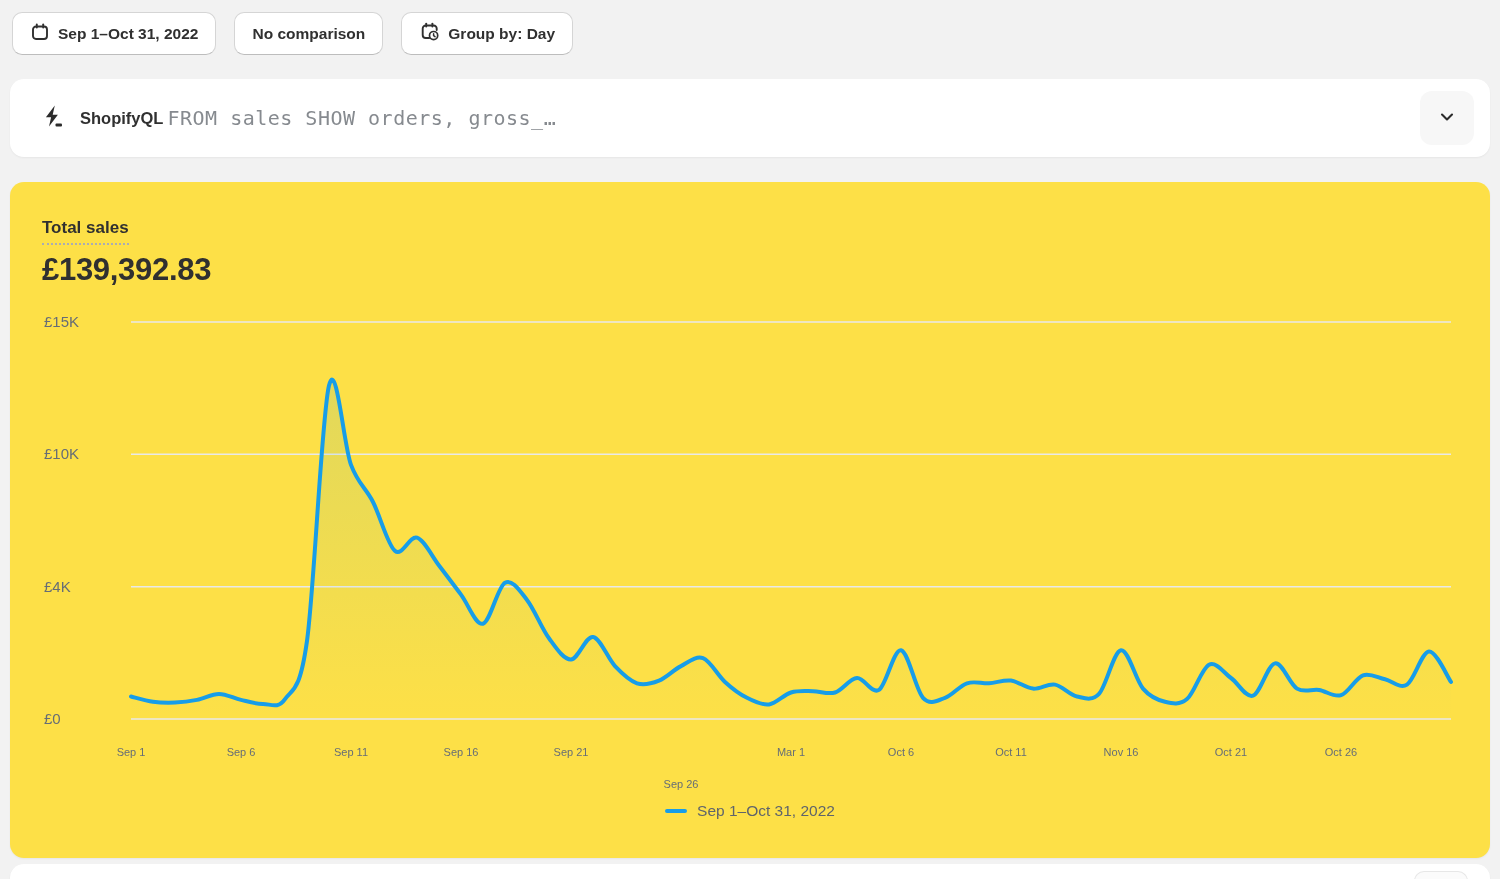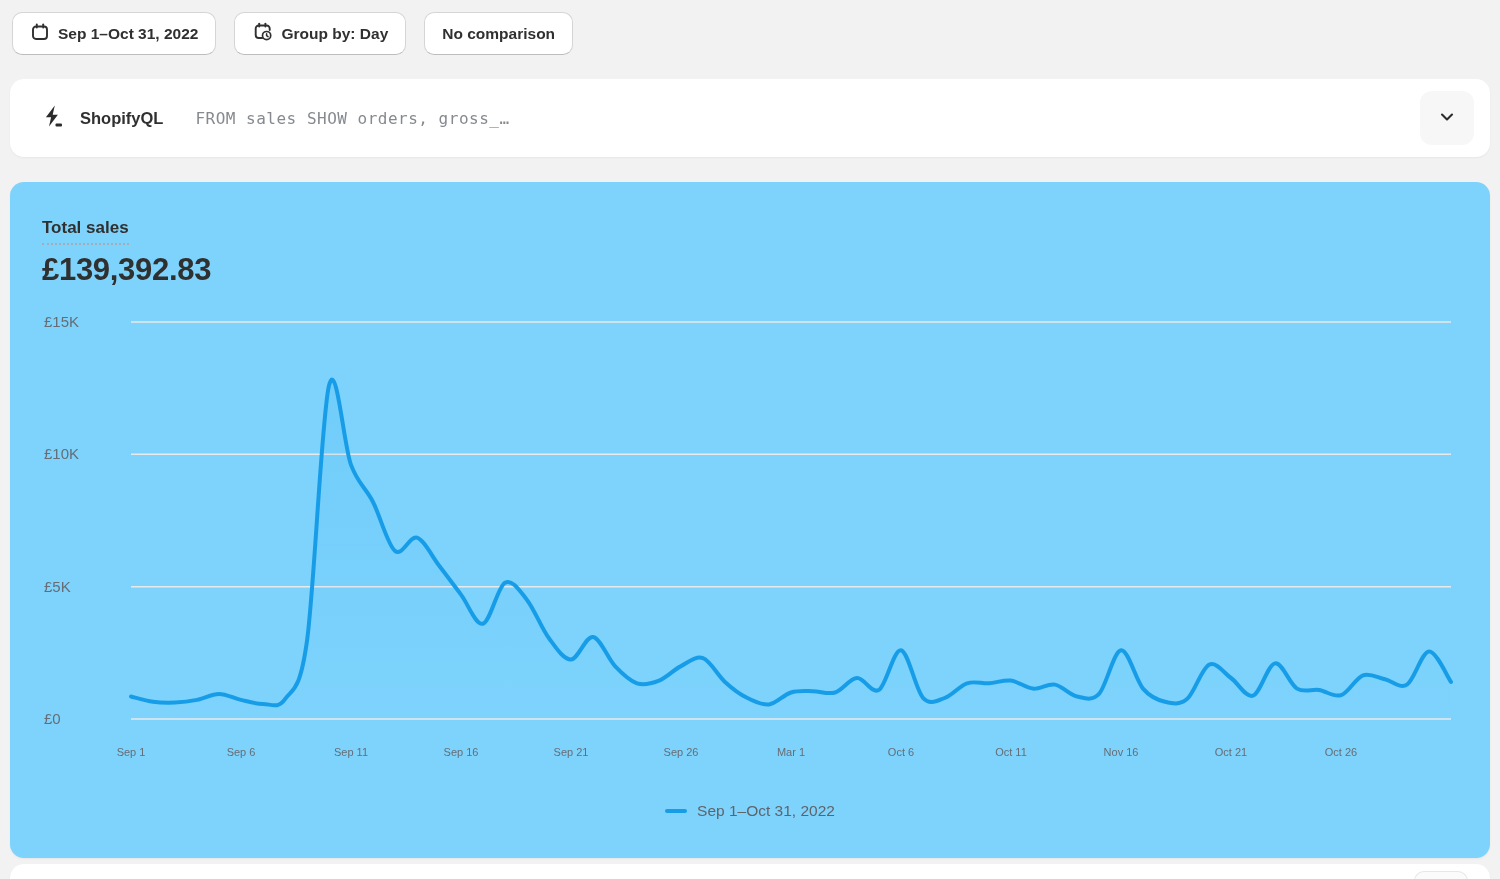--- a/index.html
+++ b/index.html
@@ -28,36 +28,36 @@
   .tb-btn svg { flex:0 0 auto; }
   
   .query-card {
     position:absolute; top:79px; left:10px; right:10px; height:78px;
     background:#ffffff; border-radius:14px;
     box-shadow:0 1px 2px rgba(0,0,0,.05);
     display:flex; align-items:center;
     padding:0 16px 0 30px;
   }
   .ql-icon { flex:0 0 auto; margin-right:14px; }
-  .ql-brand { font-size:16.5px; font-weight:700; color:#303030; margin-right:32px; }
+  .ql-brand { font-size:16.5px; font-weight:700; color:#303030; margin-right:4px; }
   .ql-query {
     font-family:"DejaVu Sans Mono", monospace;
-    font-size:16px; color:#868a8f; letter-spacing:.5px;
+    font-size:20px; color:#868a8f; letter-spacing:.5px;
     white-space:nowrap; overflow:hidden;
   }
   .ql-collapse {
     margin-left:auto;
     width:54px; height:54px; border-radius:12px;
     background:#f7f7f7; border:none; cursor:pointer;
     display:flex; align-items:center; justify-content:center;
   }
   
   .main-card {
     position:absolute; top:182px; left:10px; right:10px; height:676px;
-    background:#7dd3fc; border-radius:14px;
+    background:#fde047; border-radius:14px;
     box-shadow:0 1px 2px rgba(0,0,0,.05);
   }
   .metric-title {
     position:absolute; left:32px; top:36px;
     font-size:17px; font-weight:700; color:#303030;
     border-bottom:2px dotted #a9adb2; padding-bottom:5px;
     cursor:default;
   }
   .metric-value {
     position:absolute; left:32px; top:70px;
@@ -103,34 +103,34 @@
       <svg width="20" height="20" viewBox="0 0 20 20" fill="none">
         <rect x="3" y="4.5" width="14" height="12.5" rx="3" stroke="#303030" stroke-width="1.9"></rect>
         <line x1="6.8" y1="2.4" x2="6.8" y2="5.6" stroke="#303030" stroke-width="1.9" stroke-linecap="round"></line>
         <line x1="13.2" y1="2.4" x2="13.2" y2="5.6" stroke="#303030" stroke-width="1.9" stroke-linecap="round"></line>
       </svg>
     </span>
     <span>Sep 1–Oct 31, 2022</span>
   </button>
 
   <button class="tb-btn">
+    <span>No comparison</span>
+  </button>
+
+  <button class="tb-btn">
     <span>
       <svg width="21" height="21" viewBox="0 0 21 21" fill="none">
         <path d="M16.5 9V7.5a3 3 0 0 0-3-3h-8a3 3 0 0 0-3 3v6.5a3 3 0 0 0 3 3H9" stroke="#303030" stroke-width="1.9" stroke-linecap="round" transform="translate(1.2 0)"></path>
         <line x1="7.2" y1="2.6" x2="7.2" y2="5.6" stroke="#303030" stroke-width="1.9" stroke-linecap="round"></line>
         <line x1="13.4" y1="2.6" x2="13.4" y2="5.6" stroke="#303030" stroke-width="1.9" stroke-linecap="round"></line>
         <circle cx="14.6" cy="14.6" r="4.1" stroke="#303030" stroke-width="1.7" fill="#ffffff"></circle>
         <path d="M14.6 12.8v1.9l1.4 1" stroke="#303030" stroke-width="1.5" stroke-linecap="round"></path>
       </svg>
     </span>
     <span>Group by: Day</span>
-  </button>
-
-  <button class="tb-btn">
-    <span>No comparison</span>
   </button>
 </div>
 
 <div class="query-card">
   <span class="ql-icon">
     <svg width="26" height="26" viewBox="0 0 26 26" fill="none">
       <path d="M14.8 2.5 5.9 14.2h5.2L9 23.5l8.9-11.7h-5.2z" fill="#2b2b2b"></path>
       <rect x="15.5" y="20.5" width="6.5" height="3" rx="1" fill="#2b2b2b"></rect>
     </svg>
   </span>
@@ -159,31 +159,31 @@
       <line x1="121" y1="537.0" x2="1441" y2="537.0" stroke="#e9e9e9" stroke-width="1.5"></line>
       <line x1="121" y1="404.7" x2="1441" y2="404.7" stroke="#e9e9e9" stroke-width="1.5"></line>
       <line x1="121" y1="272.3" x2="1441" y2="272.3" stroke="#e9e9e9" stroke-width="1.5"></line>
       <line x1="121" y1="140.0" x2="1441" y2="140.0" stroke="#e9e9e9" stroke-width="1.5"></line>
       <path d="M121.0,514.5C124.7,515.4 135.7,518.8 143.0,519.8C150.3,520.8 157.7,520.9 165.0,520.6C172.3,520.3 179.7,519.4 187.0,517.9C194.3,516.5 201.7,511.9 209.0,511.9C216.3,511.9 223.7,516.3 231.0,517.9C238.3,519.6 245.7,522.0 253.0,521.9C260.3,521.8 267.7,527.6 275.0,517.1C282.3,506.7 289.7,511.2 297.0,458.9C304.3,406.7 311.7,232.9 319.0,203.5C326.3,174.2 333.7,263.5 341.0,282.9C348.3,302.3 355.7,305.6 363.0,320.0C370.3,334.3 377.7,363.0 385.0,368.9C392.3,374.9 399.7,353.3 407.0,355.7C414.3,358.1 421.7,374.0 429.0,383.5C436.3,393.0 443.7,402.9 451.0,412.6C458.3,422.3 465.7,443.7 473.0,441.7C480.3,439.7 487.7,404.7 495.0,400.7C502.3,396.7 509.7,408.6 517.0,417.9C524.3,427.2 531.7,446.4 539.0,456.3C546.3,466.2 553.7,477.7 561.0,477.4C568.3,477.2 575.7,453.9 583.0,455.0C590.3,456.1 597.7,476.3 605.0,484.1C612.3,491.8 619.7,498.8 627.0,501.3C634.3,503.7 641.7,501.5 649.0,498.6C656.3,495.8 663.7,487.8 671.0,484.1C678.3,480.3 685.7,473.5 693.0,476.1C700.3,478.8 707.7,493.3 715.0,499.9C722.3,506.6 729.7,512.1 737.0,515.8C744.3,519.6 751.7,523.3 759.0,522.4C766.3,521.6 773.7,512.7 781.0,510.5C788.3,508.3 795.7,509.2 803.0,509.2C810.3,509.2 817.7,512.7 825.0,510.5C832.3,508.3 839.7,496.4 847.0,496.0C854.3,495.5 861.7,512.5 869.0,507.9C876.3,503.3 883.7,466.9 891.0,468.2C898.3,469.5 905.7,507.9 913.0,515.8C920.3,523.8 927.7,518.3 935.0,515.8C942.3,513.4 949.7,503.7 957.0,501.3C964.3,498.8 971.7,501.7 979.0,501.3C986.3,500.8 993.7,497.7 1001.0,498.6C1008.3,499.5 1015.7,505.9 1023.0,506.6C1030.3,507.2 1037.7,501.3 1045.0,502.6C1052.3,503.9 1059.7,513.0 1067.0,514.5C1074.3,516.0 1081.7,519.6 1089.0,511.9C1096.3,504.1 1103.7,469.1 1111.0,468.2C1118.3,467.3 1125.7,498.0 1133.0,506.6C1140.3,515.2 1147.7,518.0 1155.0,519.8C1162.3,521.6 1169.7,523.3 1177.0,517.1C1184.3,511.0 1191.7,486.3 1199.0,482.7C1206.3,479.2 1213.7,490.8 1221.0,496.0C1228.3,501.1 1235.7,516.1 1243.0,513.7C1250.3,511.3 1257.7,482.6 1265.0,481.4C1272.3,480.2 1279.7,502.2 1287.0,506.6C1294.3,511.0 1301.7,506.8 1309.0,507.9C1316.3,509.0 1323.7,515.6 1331.0,513.2C1338.3,510.8 1345.7,496.0 1353.0,493.3C1360.3,490.7 1367.7,495.8 1375.0,497.3C1382.3,498.8 1389.7,507.2 1397.0,502.6C1404.3,498.0 1411.7,470.0 1419.0,469.5C1426.3,469.1 1437.3,494.9 1441.0,499.9L1441,537L121,537Z" fill="url(#fillGrad)"></path>
       <path d="M121.0,514.5C124.7,515.4 135.7,518.8 143.0,519.8C150.3,520.8 157.7,520.9 165.0,520.6C172.3,520.3 179.7,519.4 187.0,517.9C194.3,516.5 201.7,511.9 209.0,511.9C216.3,511.9 223.7,516.3 231.0,517.9C238.3,519.6 245.7,522.0 253.0,521.9C260.3,521.8 267.7,527.6 275.0,517.1C282.3,506.7 289.7,511.2 297.0,458.9C304.3,406.7 311.7,232.9 319.0,203.5C326.3,174.2 333.7,263.5 341.0,282.9C348.3,302.3 355.7,305.6 363.0,320.0C370.3,334.3 377.7,363.0 385.0,368.9C392.3,374.9 399.7,353.3 407.0,355.7C414.3,358.1 421.7,374.0 429.0,383.5C436.3,393.0 443.7,402.9 451.0,412.6C458.3,422.3 465.7,443.7 473.0,441.7C480.3,439.7 487.7,404.7 495.0,400.7C502.3,396.7 509.7,408.6 517.0,417.9C524.3,427.2 531.7,446.4 539.0,456.3C546.3,466.2 553.7,477.7 561.0,477.4C568.3,477.2 575.7,453.9 583.0,455.0C590.3,456.1 597.7,476.3 605.0,484.1C612.3,491.8 619.7,498.8 627.0,501.3C634.3,503.7 641.7,501.5 649.0,498.6C656.3,495.8 663.7,487.8 671.0,484.1C678.3,480.3 685.7,473.5 693.0,476.1C700.3,478.8 707.7,493.3 715.0,499.9C722.3,506.6 729.7,512.1 737.0,515.8C744.3,519.6 751.7,523.3 759.0,522.4C766.3,521.6 773.7,512.7 781.0,510.5C788.3,508.3 795.7,509.2 803.0,509.2C810.3,509.2 817.7,512.7 825.0,510.5C832.3,508.3 839.7,496.4 847.0,496.0C854.3,495.5 861.7,512.5 869.0,507.9C876.3,503.3 883.7,466.9 891.0,468.2C898.3,469.5 905.7,507.9 913.0,515.8C920.3,523.8 927.7,518.3 935.0,515.8C942.3,513.4 949.7,503.7 957.0,501.3C964.3,498.8 971.7,501.7 979.0,501.3C986.3,500.8 993.7,497.7 1001.0,498.6C1008.3,499.5 1015.7,505.9 1023.0,506.6C1030.3,507.2 1037.7,501.3 1045.0,502.6C1052.3,503.9 1059.7,513.0 1067.0,514.5C1074.3,516.0 1081.7,519.6 1089.0,511.9C1096.3,504.1 1103.7,469.1 1111.0,468.2C1118.3,467.3 1125.7,498.0 1133.0,506.6C1140.3,515.2 1147.7,518.0 1155.0,519.8C1162.3,521.6 1169.7,523.3 1177.0,517.1C1184.3,511.0 1191.7,486.3 1199.0,482.7C1206.3,479.2 1213.7,490.8 1221.0,496.0C1228.3,501.1 1235.7,516.1 1243.0,513.7C1250.3,511.3 1257.7,482.6 1265.0,481.4C1272.3,480.2 1279.7,502.2 1287.0,506.6C1294.3,511.0 1301.7,506.8 1309.0,507.9C1316.3,509.0 1323.7,515.6 1331.0,513.2C1338.3,510.8 1345.7,496.0 1353.0,493.3C1360.3,490.7 1367.7,495.8 1375.0,497.3C1382.3,498.8 1389.7,507.2 1397.0,502.6C1404.3,498.0 1411.7,470.0 1419.0,469.5C1426.3,469.1 1437.3,494.9 1441.0,499.9" fill="none" stroke="#179de8" stroke-width="4" stroke-linecap="round" stroke-linejoin="round"></path>
     </svg>
 
   <div id="y-labels">
       <div class="y-label" style="top: 527px;">£0</div>
-      <div class="y-label" style="top: 394.667px;">£5K</div>
+      <div class="y-label" style="top: 394.667px;">£4K</div>
       <div class="y-label" style="top: 262.333px;">£10K</div>
       <div class="y-label" style="top: 130px;">£15K</div>
     </div>
   <div id="x-labels">
       <div class="x-label" style="left: 121px;">Sep 1</div>
       <div class="x-label" style="left: 231px;">Sep 6</div>
       <div class="x-label" style="left: 341px;">Sep 11</div>
       <div class="x-label" style="left: 451px;">Sep 16</div>
       <div class="x-label" style="left: 561px;">Sep 21</div>
-      <div class="x-label" style="left: 671px;">Sep 26</div>
+      <div class="x-label" style="left: 671px; margin-top: 32px;">Sep 26</div>
       <div class="x-label" style="left: 781px;">Mar 1</div>
       <div class="x-label" style="left: 891px;">Oct 6</div>
       <div class="x-label" style="left: 1001px;">Oct 11</div>
       <div class="x-label" style="left: 1111px;">Nov 16</div>
       <div class="x-label" style="left: 1221px;">Oct 21</div>
       <div class="x-label" style="left: 1331px;">Oct 26</div>
     </div>
 
   <div class="legend">
     <span class="legend-dash" id="legend-dash" style="background: rgb(23, 157, 232);"></span>

